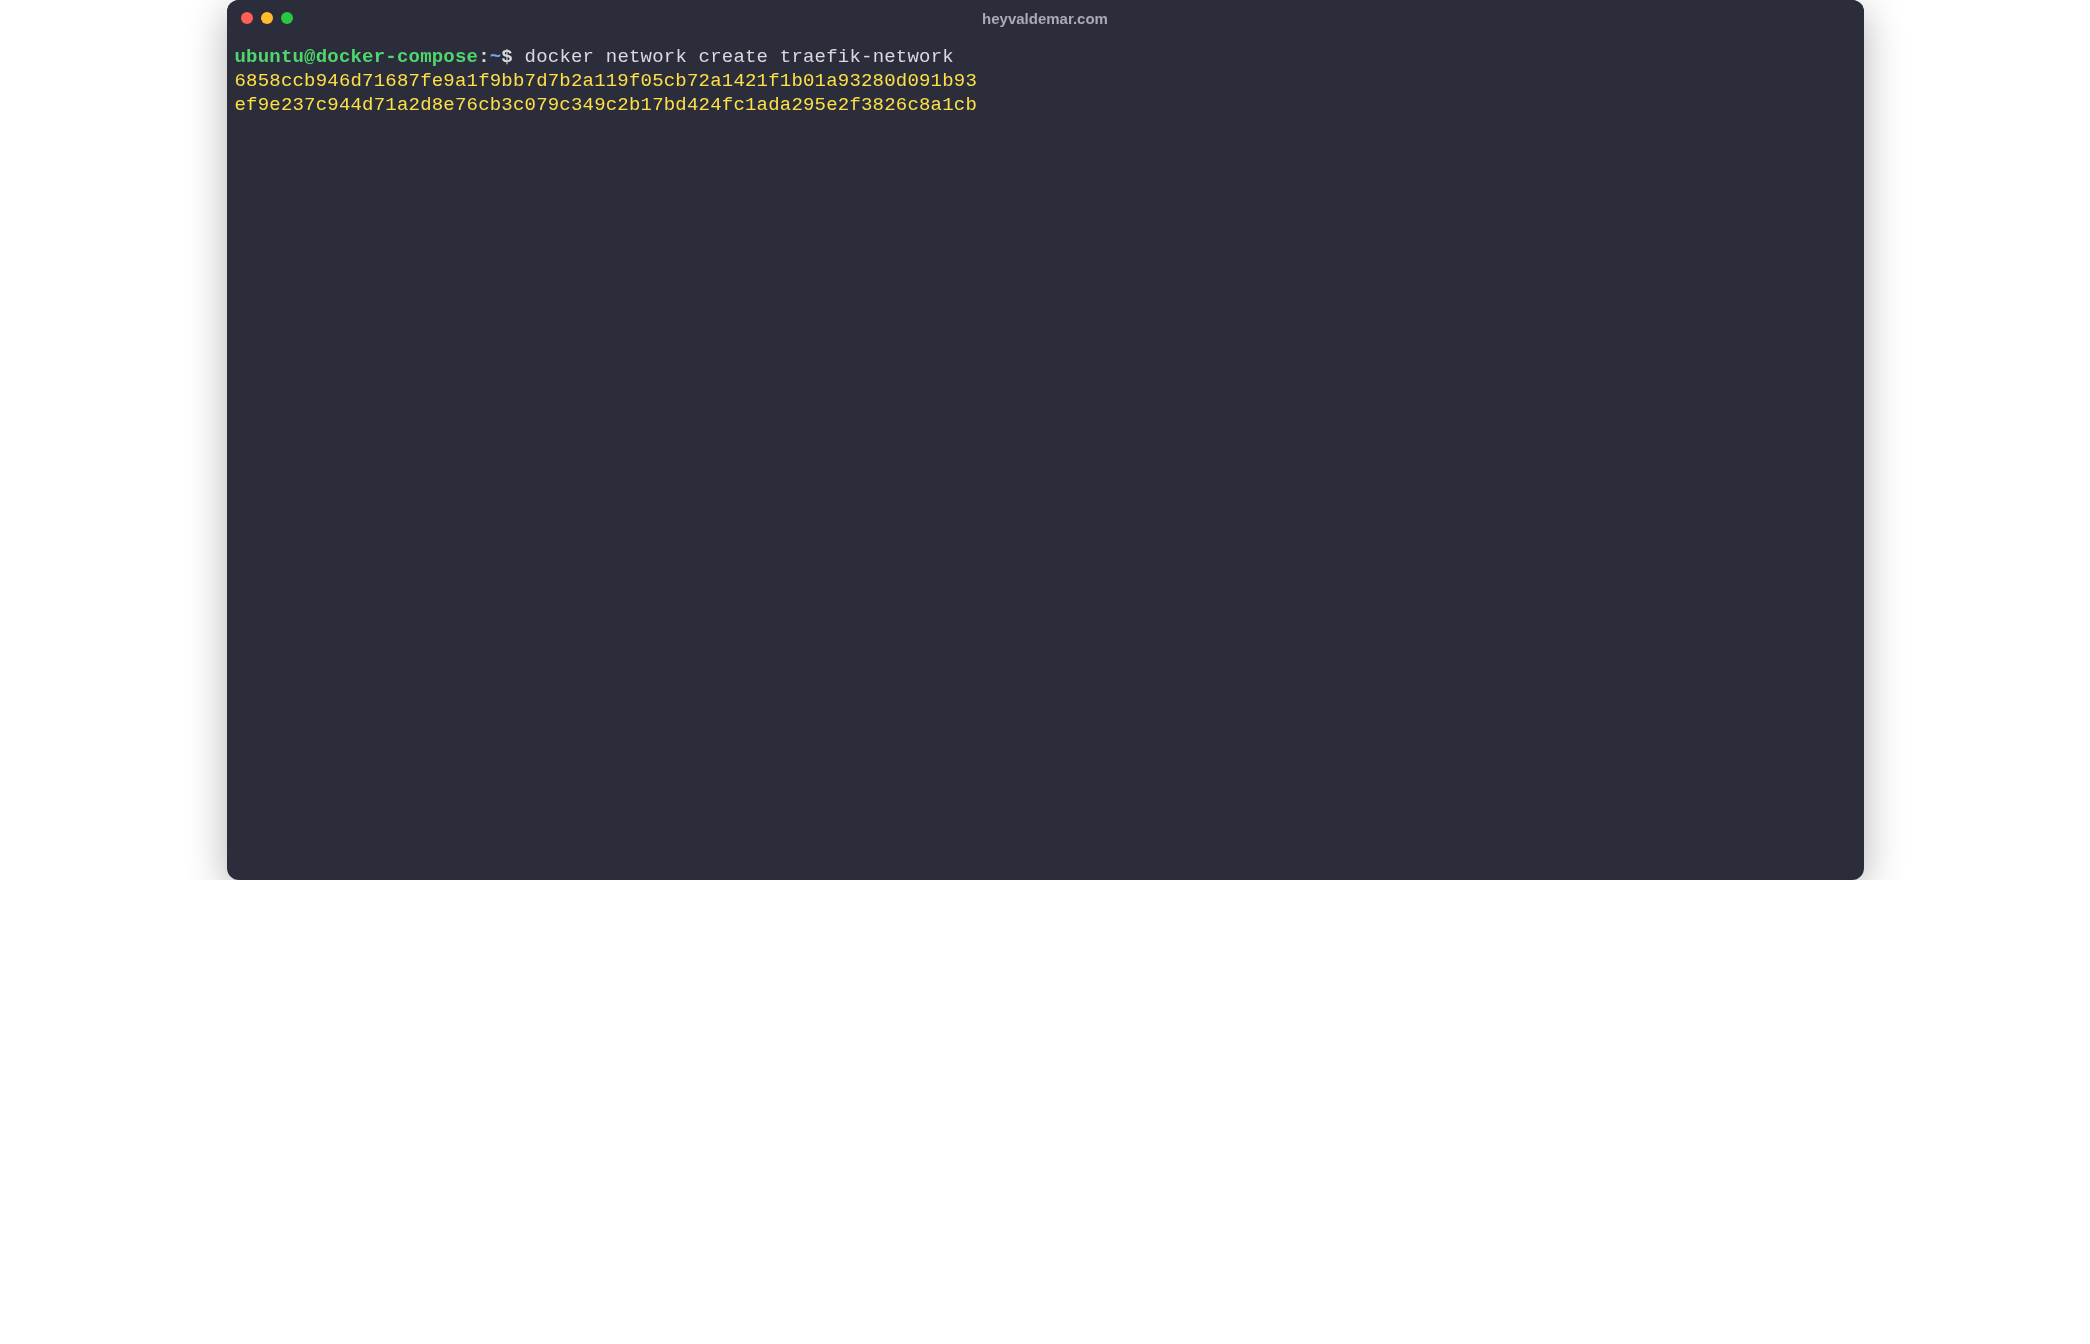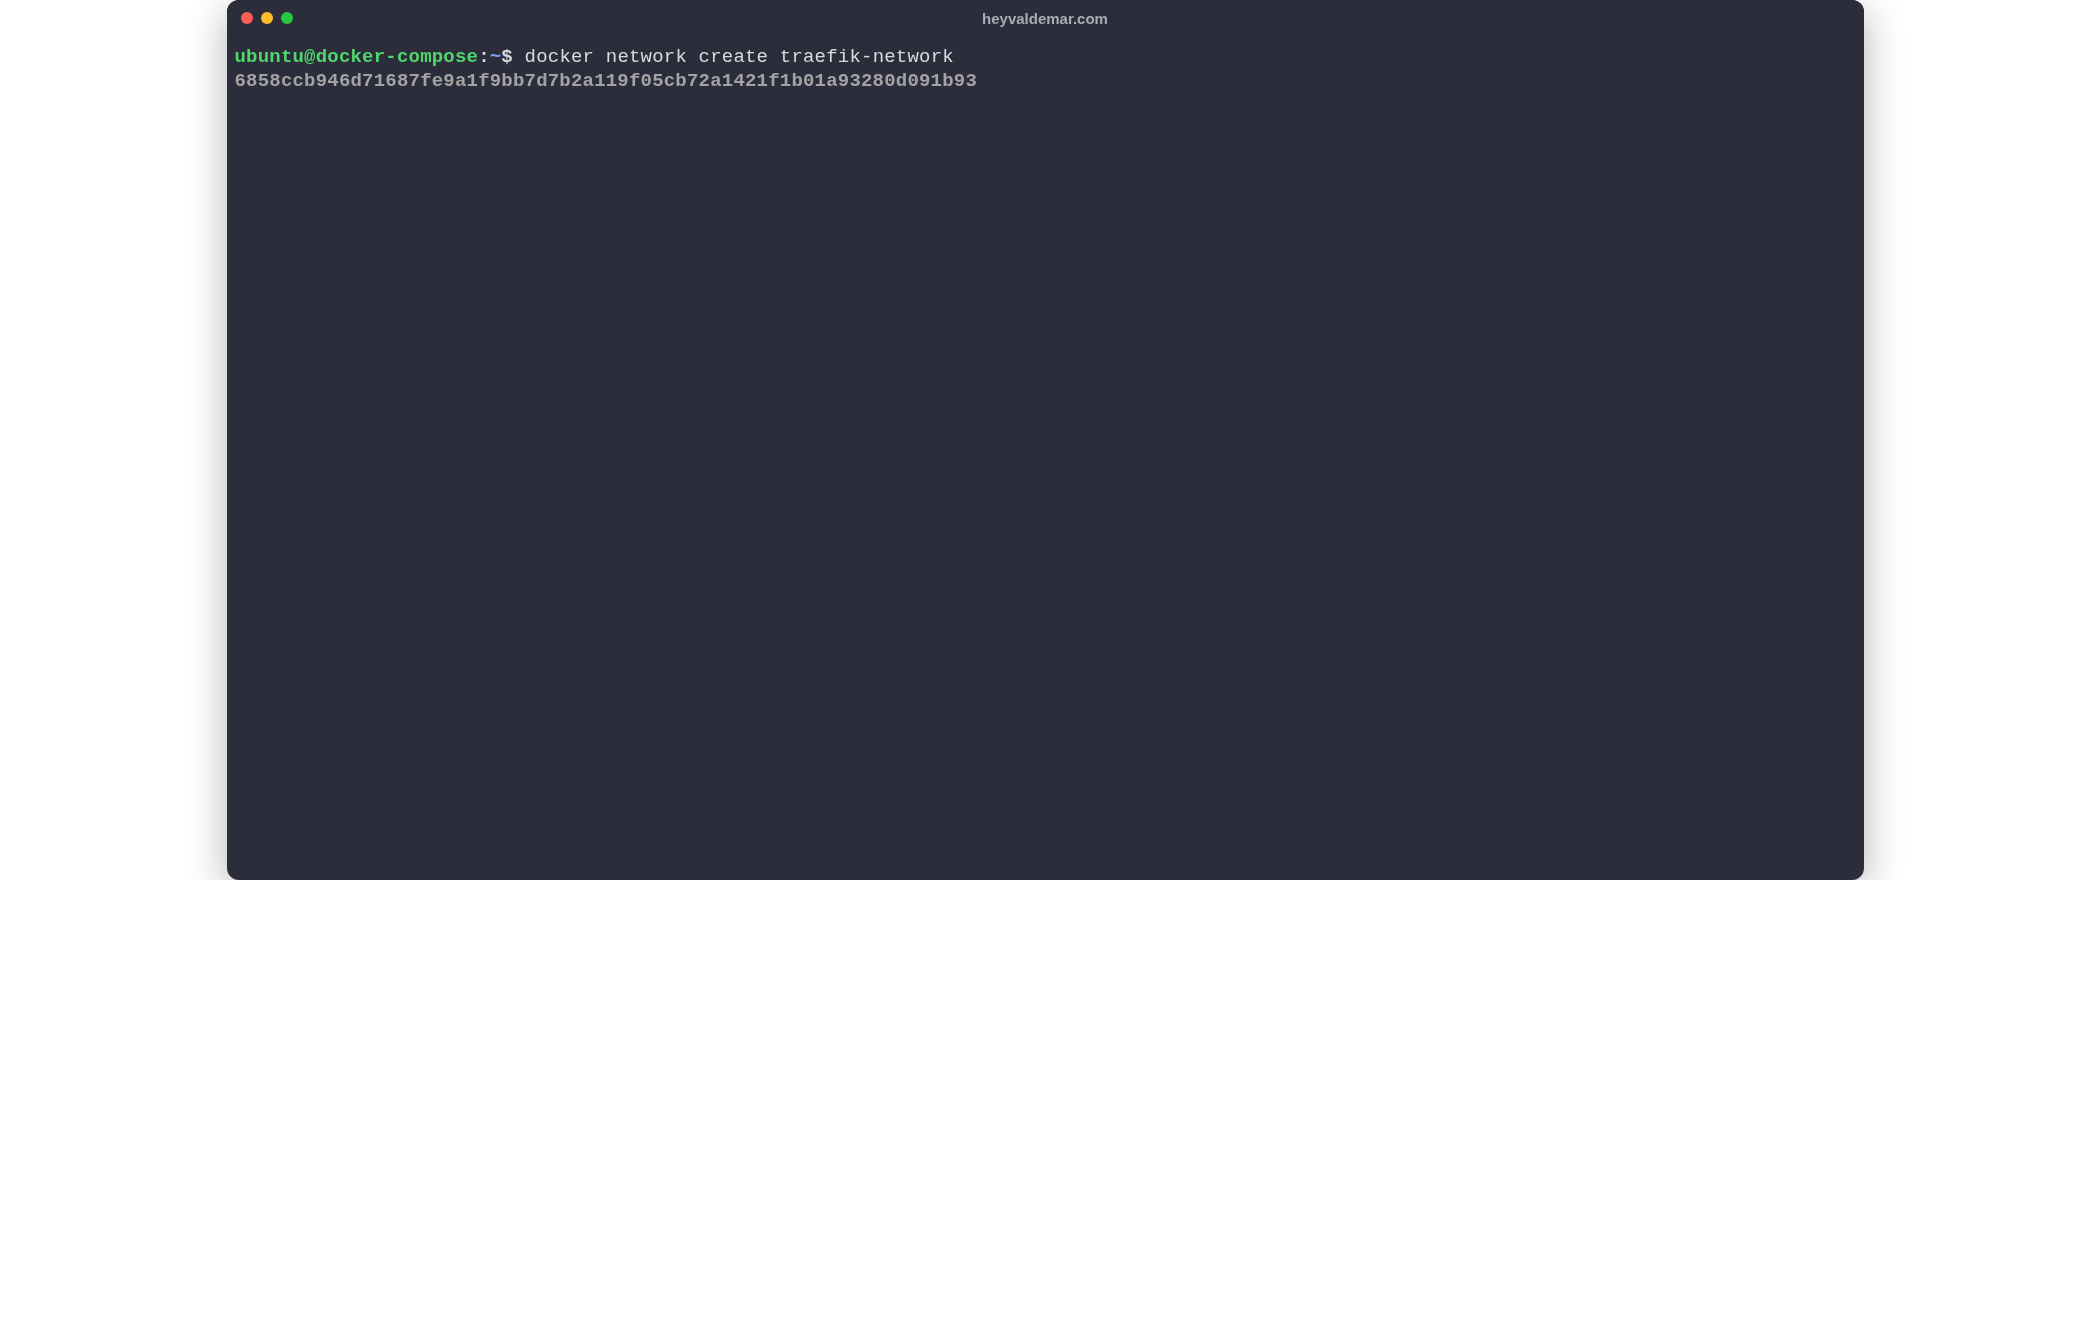--- a/index.html
+++ b/index.html
@@ -76,21 +76,21 @@
     }
 
     .line {
       white-space: pre;
     }
 
     .prompt-user { color: #4fd66c; font-weight: bold; }
     .prompt-colon { color: #d8dae1; font-weight: bold; }
     .prompt-path { color: #7aa2f7; font-weight: bold; }
     .prompt-dollar { color: #d8dae1; font-weight: bold; }
-    .output { color: #a3a3a3; font-weight: bold; }
+    .output { color: #fde047; }
     .cmd { color: #d8dae1; }
 
     .cursor {
       display: inline-block;
       width: 10px;
       height: 20px;
       background: #a9abb6;
       vertical-align: text-bottom;
       margin-bottom: 2px;
     }
@@ -104,14 +104,15 @@
       <div class="traffic-light red"></div>
       <div class="traffic-light yellow"></div>
       <div class="traffic-light green"></div>
     </div>
     <div class="window-title">heyvaldemar.com</div>
   </div>
 
   <div class="terminal-body">
     <div class="line"><span class="prompt-user">ubuntu@docker-compose</span><span class="prompt-colon">:</span><span class="prompt-path">~</span><span class="prompt-dollar">$</span><span class="cmd"> </span><span class="cmd">docker network create traefik-network</span></div>
     <div class="line output">6858ccb946d71687fe9a1f9bb7d7b2a119f05cb72a1421f1b01a93280d091b93</div>
+    <div class="line output">ef9e237c944d71a2d8e76cb3c079c349c2b17bd424fc1ada295e2f3826c8a1cb</div>
   </div>
 </div>
 
 </body></html>

